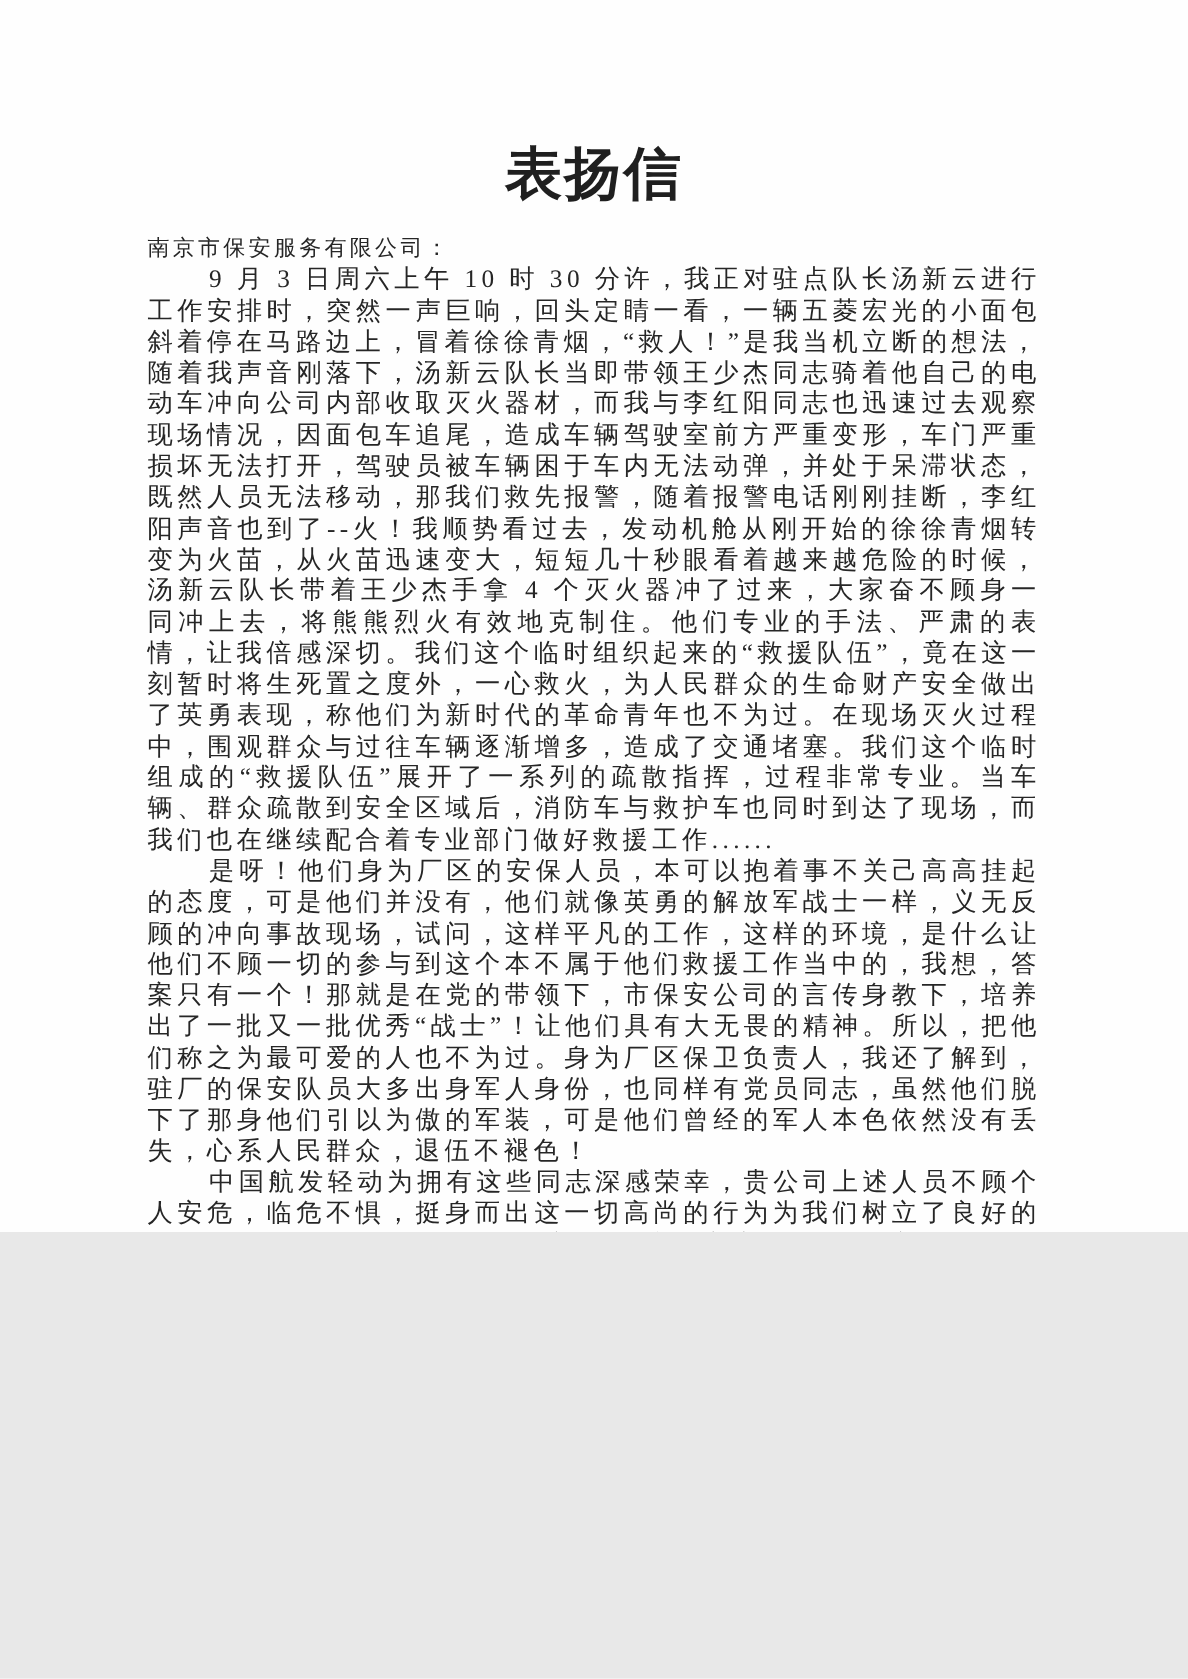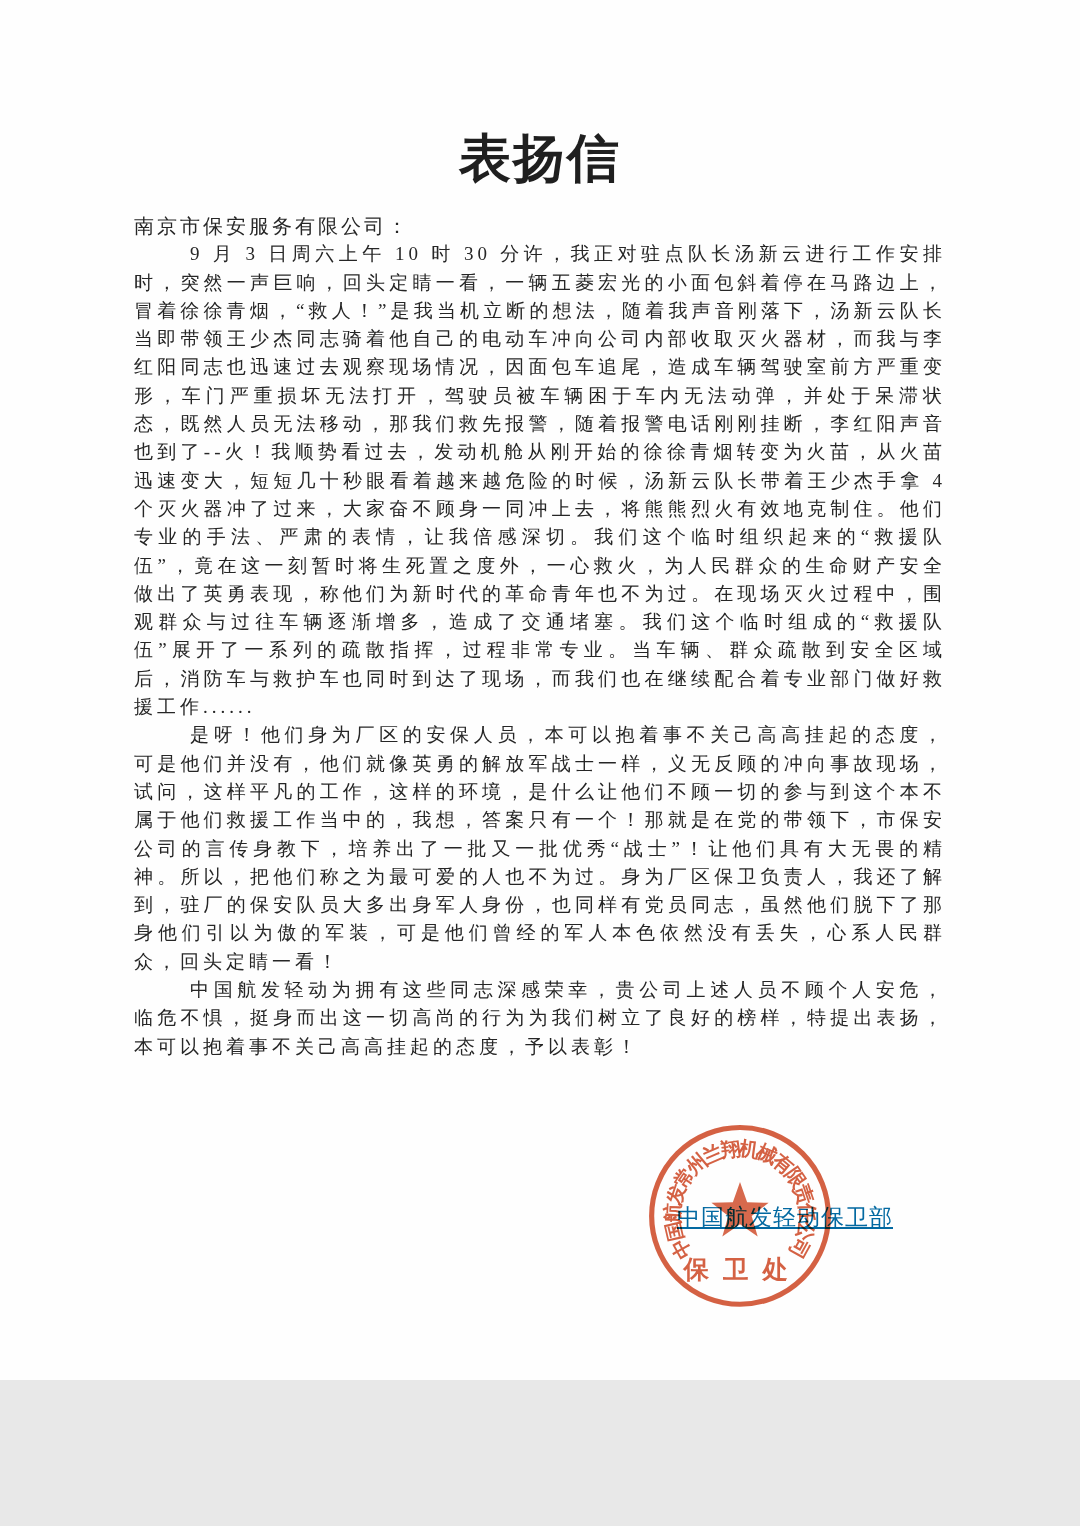--- a/index.html
+++ b/index.html
@@ -3,21 +3,21 @@
 <meta charset="utf-8">
 <style>
   html, body {
     margin: 0;
     padding: 0;
     background: #e8e8e8;
   }
   .page {
     position: relative;
     width: 1080px;
-    height: 1380px;
+    height: 1120px;
     margin: 0 auto;
     background: #fefefe;
     overflow: hidden;
     font-family: "Liberation Serif", "DejaVu Serif", serif;
     color: #262626;
   }
   .content {
     position: absolute;
     left: 134px;
     top: 130px;
@@ -33,21 +33,21 @@
     color: #1f1f1f;
   }
   .salutation {
     margin: 0;
     font-size: 20px;
     line-height: 28.3px;
     letter-spacing: 3px;
   }
   .para {
     margin: 0;
-    font-size: 19px;
+    font-size: 23px;
     line-height: 28.3px;
     letter-spacing: 4px;
     text-align: justify;
     text-indent: 56px;
   }
   .signature {
     position: absolute;
     left: 677px;
     top: 1202px;
     font-size: 23px;
@@ -74,21 +74,21 @@
 </style>
 </head>
 <body>
 
 <div class="page">
 
   <div class="content">
     <h1 class="title">表扬信</h1>
     <p class="salutation">南京市保安服务有限公司：</p>
     <p class="para">9 月 3 日周六上午 10 时 30 分许，我正对驻点队长汤新云进行工作安排时，突然一声巨响，回头定睛一看，一辆五菱宏光的小面包斜着停在马路边上，冒着徐徐青烟，“救人！”是我当机立断的想法，随着我声音刚落下，汤新云队长当即带领王少杰同志骑着他自己的电动车冲向公司内部收取灭火器材，而我与李红阳同志也迅速过去观察现场情况，因面包车追尾，造成车辆驾驶室前方严重变形，车门严重损坏无法打开，驾驶员被车辆困于车内无法动弹，并处于呆滞状态，既然人员无法移动，那我们救先报警，随着报警电话刚刚挂断，李红阳声音也到了--火！我顺势看过去，发动机舱从刚开始的徐徐青烟转变为火苗，从火苗迅速变大，短短几十秒眼看着越来越危险的时候，汤新云队长带着王少杰手拿 4 个灭火器冲了过来，大家奋不顾身一同冲上去，将熊熊烈火有效地克制住。他们专业的手法、严肃的表情，让我倍感深切。我们这个临时组织起来的“救援队伍”，竟在这一刻暂时将生死置之度外，一心救火，为人民群众的生命财产安全做出了英勇表现，称他们为新时代的革命青年也不为过。在现场灭火过程中，围观群众与过往车辆逐渐增多，造成了交通堵塞。我们这个临时组成的“救援队伍”展开了一系列的疏散指挥，过程非常专业。当车辆、群众疏散到安全区域后，消防车与救护车也同时到达了现场，而我们也在继续配合着专业部门做好救援工作......</p>
-    <p class="para">是呀！他们身为厂区的安保人员，本可以抱着事不关己高高挂起的态度，可是他们并没有，他们就像英勇的解放军战士一样，义无反顾的冲向事故现场，试问，这样平凡的工作，这样的环境，是什么让他们不顾一切的参与到这个本不属于他们救援工作当中的，我想，答案只有一个！那就是在党的带领下，市保安公司的言传身教下，培养出了一批又一批优秀“战士”！让他们具有大无畏的精神。所以，把他们称之为最可爱的人也不为过。身为厂区保卫负责人，我还了解到，驻厂的保安队员大多出身军人身份，也同样有党员同志，虽然他们脱下了那身他们引以为傲的军装，可是他们曾经的军人本色依然没有丢失，心系人民群众，回头定睛一看！</p>
+    <p class="para">是呀！他们身为厂区的安保人员，本可以抱着事不关己高高挂起的态度，可是他们并没有，他们就像英勇的解放军战士一样，义无反顾的冲向事故现场，试问，这样平凡的工作，这样的环境，是什么让他们不顾一切的参与到这个本不属于他们救援工作当中的，我想，答案只有一个！那就是在党的带领下，市保安公司的言传身教下，培养出了一批又一批优秀“战士”！让他们具有大无畏的精神。所以，把他们称之为最可爱的人也不为过。身为厂区保卫负责人，我还了解到，驻厂的保安队员大多出身军人身份，也同样有党员同志，虽然他们脱下了那身他们引以为傲的军装，可是他们曾经的军人本色依然没有丢失，心系人民群众，退伍不褪色！</p>
     <p class="para">中国航发轻动为拥有这些同志深感荣幸，贵公司上述人员不顾个人安危，临危不惧，挺身而出这一切高尚的行为为我们树立了良好的榜样，特提出表扬，本可以抱着事不关己高高挂起的态度，予以表彰！</p>
   </div>
 
   <div class="signature">中国航发轻动保卫部</div>
 
   <svg class="seal" viewBox="0 0 200 200" xmlns="http://www.w3.org/2000/svg">
     <circle cx="100" cy="102" r="94" fill="none" stroke="#cf4a28" stroke-width="5.5" stroke-opacity="0.92"></circle>
     <polygon points="100,66 107.6,87.5 130.4,88.1 112.4,102 118.8,123.9 100,111 81.2,123.9 87.6,102 69.6,88.1 92.4,87.5" fill="#cf4a28" fill-opacity="0.88"></polygon>
     <g font-size="21" fill-opacity="0.92">
         <text transform="translate(37.0 136.9) rotate(-119.0)" text-anchor="middle" dominant-baseline="central" fill="#cf4a28">中</text>

